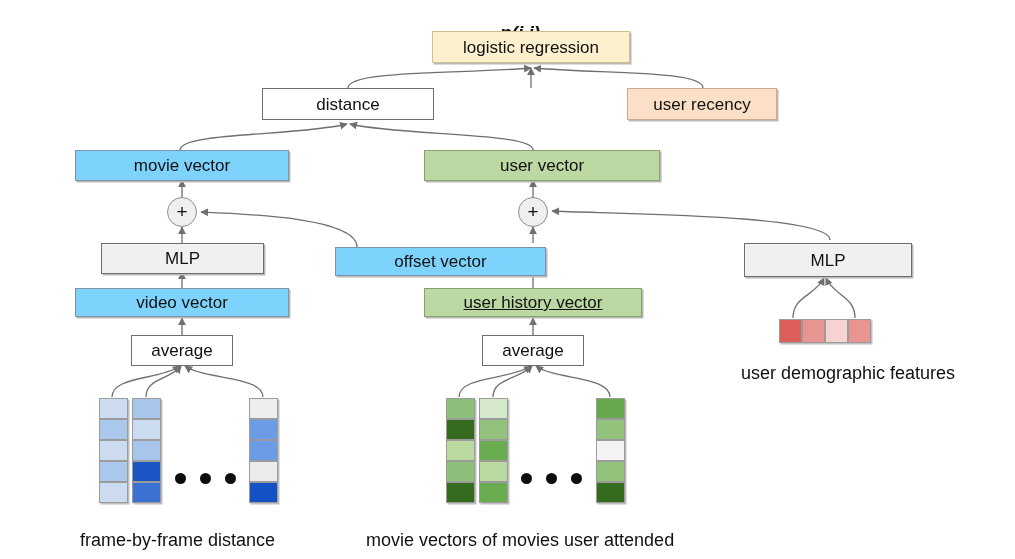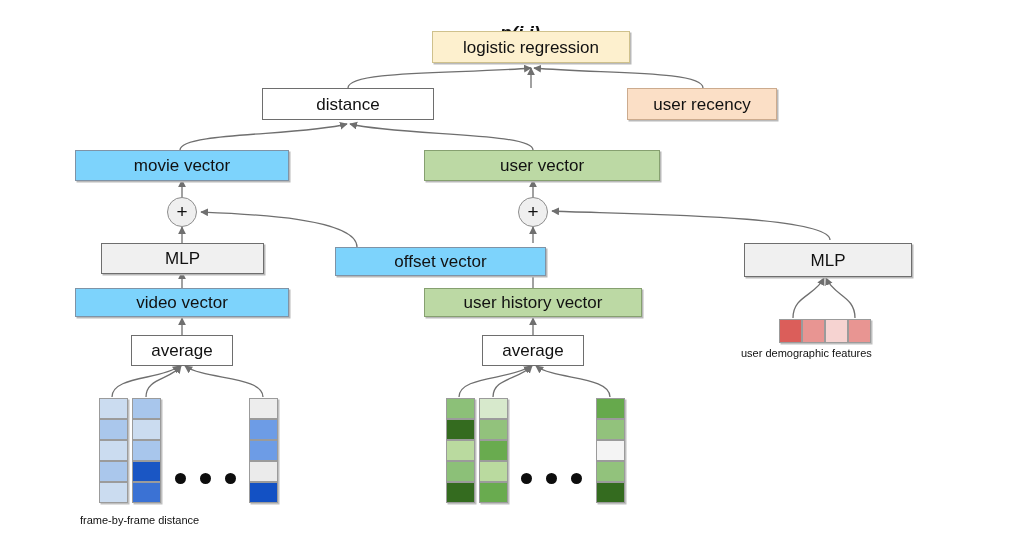--- a/index.html
+++ b/index.html
@@ -17,21 +17,21 @@
   .c-white {background:#ffffff;border-color:#6e6e6e;}
   .c-blue  {background:#7dd3fc;border-color:#7f93a6;}
   .c-green {background:#bcd9a4;border-color:#86a070;}
   .c-grey  {background:#f0f0f0;border-color:#6e6e6e;}
 
   .plus{position:absolute;width:30px;height:30px;border-radius:50%;
         background:#efefef;border:1px solid #8d8d8d;box-sizing:border-box;
         display:flex;align-items:center;justify-content:center;
         font-size:19px;color:#111;}
 
-  .caption{position:absolute;font-size:11px;color:#111;white-space:nowrap;}
+  .caption{position:absolute;font-size:18px;color:#111;white-space:nowrap;margin-top:16px;}
   .title-p{position:absolute;font-size:19px;font-weight:bold;font-style:italic;color:#111;}
 
   .vcol{position:absolute;display:flex;flex-direction:column;
         box-shadow:1.5px 1.5px 0 0 #bfbfbf;}
   .vcell{box-sizing:border-box;border:1px solid #9b9b9b;}
 
   .hbar{position:absolute;display:flex;box-shadow:1.5px 1.5px 0 0 #bfbfbf;}
   .hcell{box-sizing:border-box;border:1px solid #9b9b9b;}
 
   .dots{position:absolute;display:flex;gap:14px;align-items:center;}
@@ -105,21 +105,21 @@
   </div>
   <div class="plus" style="left:518px;top:197px;">
     <span>+</span>
   </div>
 
   <div class="node sh c-grey" style="left:101px;top:243px;width:163px;height:31px;">MLP</div>
   <div class="node sh c-blue" style="left:303px;top:247px;width:211px;height:29px;margin-left:32px;">offset vector</div>
   <div class="node sh c-grey" style="left:744px;top:243px;width:168px;height:34px;">MLP</div>
 
   <div class="node sh c-blue" style="left:75px;top:288px;width:214px;height:29px;">video vector</div>
-  <div class="node sh c-green" style="left:424px;top:288px;width:218px;height:29px;">user history vector</div>
+  <div class="node sh c-green" style="left:424px;top:288px;width:218px;height:29px;text-decoration:underline;">user history vector</div>
 
   <div class="node c-white" style="left:131px;top:335px;width:102px;height:31px;">average</div>
   <div class="node c-white" style="left:482px;top:335px;width:102px;height:31px;">average</div>
 
   <div class="hbar" id="demo-bar" style="left:779px;top:319px;">
       <div class="hcell" style="background: rgb(219, 94, 90); width: 23px; height: 24px;"></div>
       <div class="hcell" style="background: rgb(232, 149, 146); width: 23px; height: 24px;"></div>
       <div class="hcell" style="background: rgb(246, 211, 209); width: 23px; height: 24px;"></div>
       <div class="hcell" style="background: rgb(232, 149, 146); width: 23px; height: 24px;"></div>
     </div>
@@ -176,15 +176,16 @@
     <span class="dot"></span>
     <span class="dot"></span>
   </div>
   <div class="dots" style="left:521px;top:473px;">
     <span class="dot"></span>
     <span class="dot"></span>
     <span class="dot"></span>
   </div>
 
   <div class="caption" style="left:80px;top:514px;">frame-by-frame distance</div>
+  <div class="caption" style="left:366px;top:514px;">movie vectors of movies user attended</div>
   <div class="caption" style="left:741px;top:347px;">user demographic features</div>
 
 </div>
 
 </body></html>

